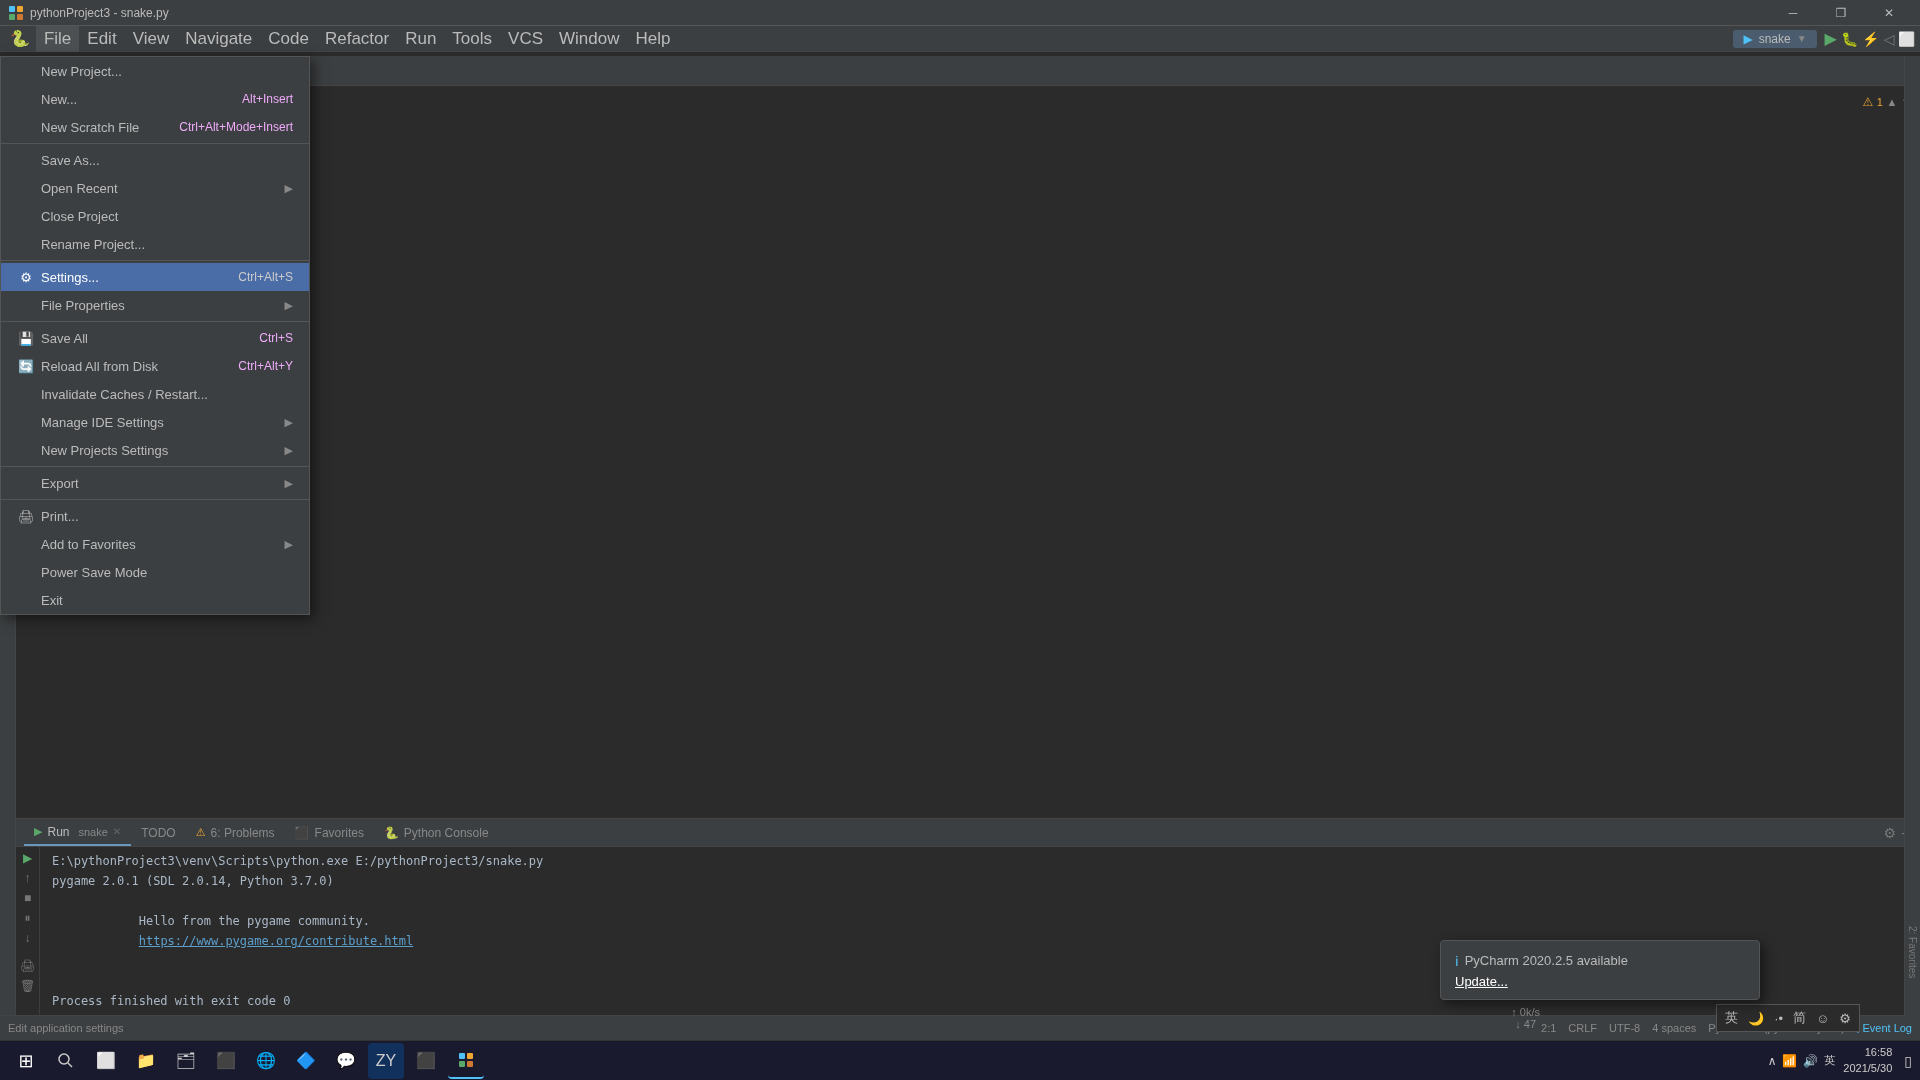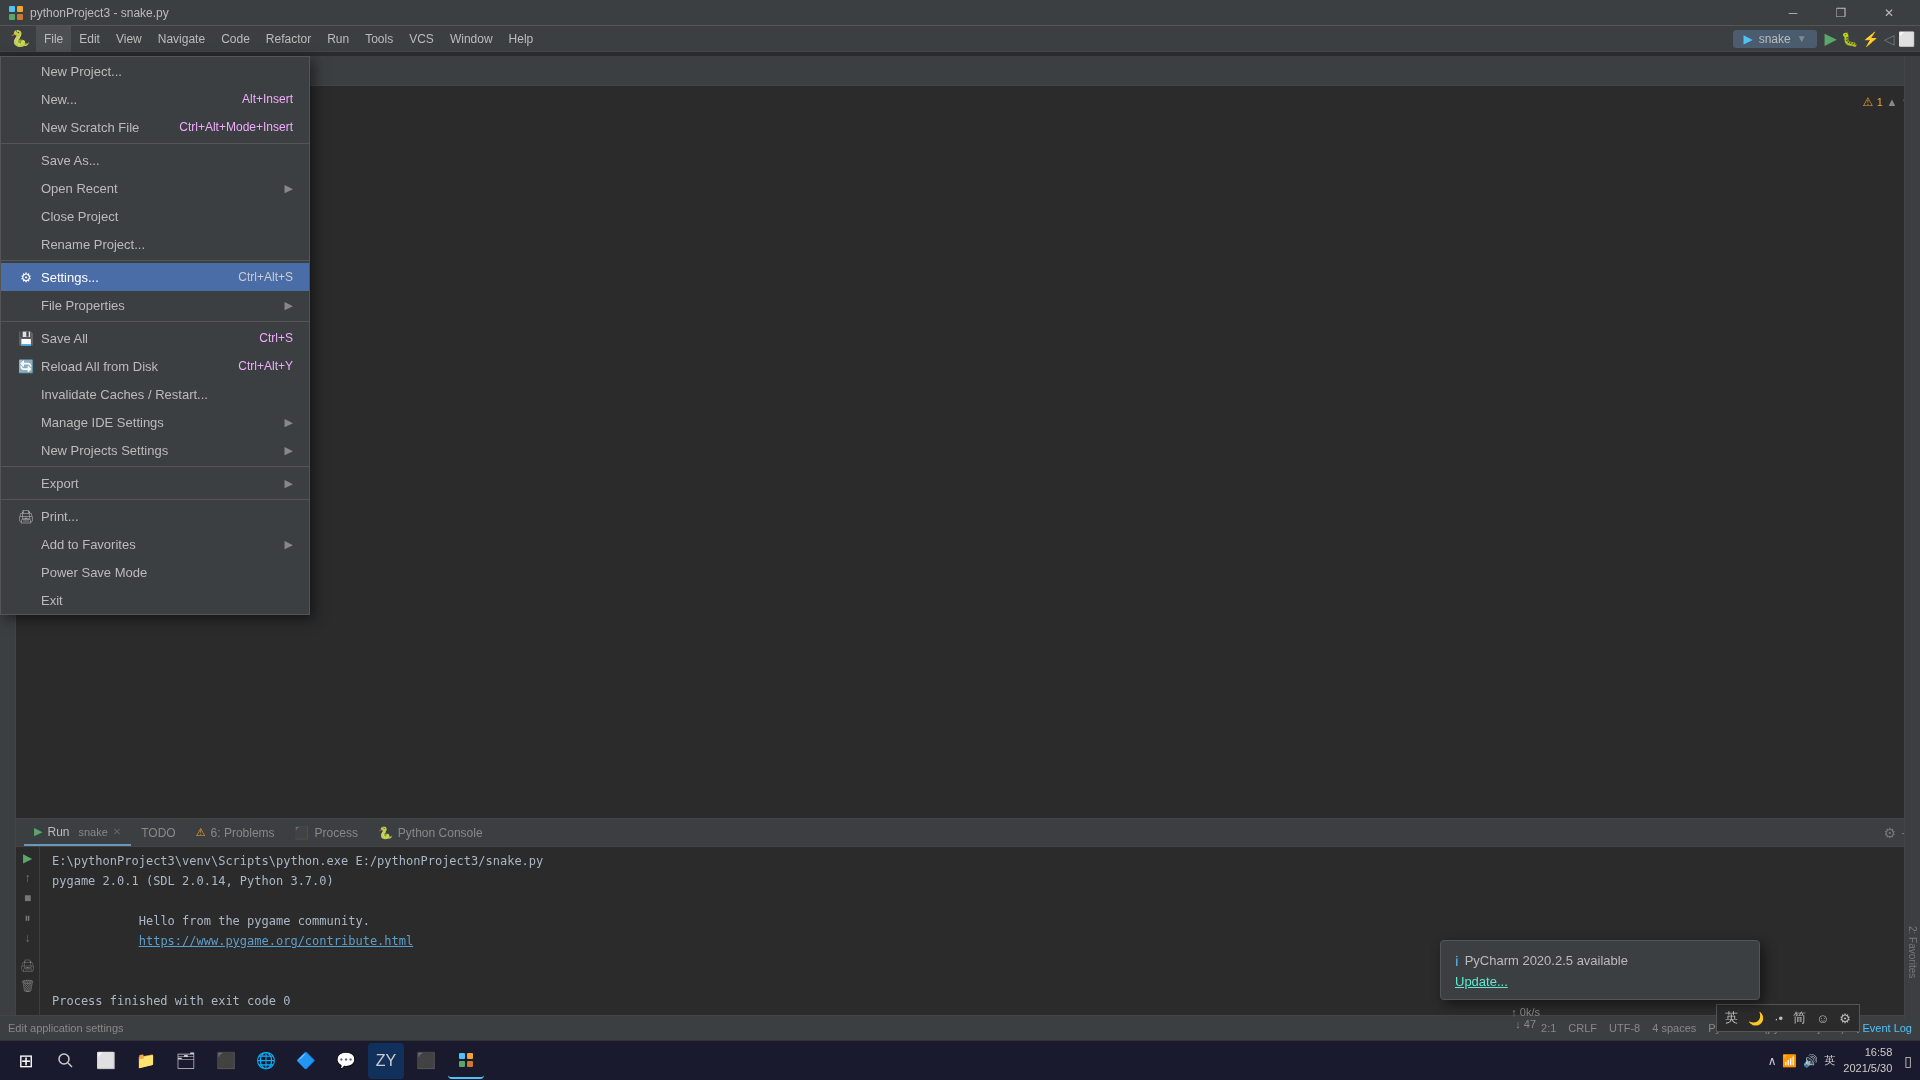--- a/index.html
+++ b/index.html
@@ -57,21 +57,21 @@
       height: 26px;
       background: #3c3f41;
       display: flex;
       align-items: center;
       padding: 0 4px;
       border-bottom: 1px solid #444;
     }
     .menu-item {
       padding: 3px 8px;
       cursor: pointer;
-      font-size: 12px;
+      font-size: 17px;
       color: #bbb;
       height: 26px;
       display: flex;
       align-items: center;
     }
     .menu-item.active { background: #4c5052; }
 
     
     .tab-bar {
       height: 30px;
@@ -274,21 +274,21 @@
       color: #bbb;
       display: flex;
       align-items: center;
       gap: 6px;
     }
     .notification-info {
       color: #4fc3f7;
       font-size: 14px;
     }
     .notification-link {
-      color: #5eead4;
+      color: #ffffff;
       text-decoration: underline;
       cursor: pointer;
       font-size: 13px;
       margin-top: 4px;
       display: block;
     }
   </style>
 </head>
 <body>
 
@@ -491,21 +491,21 @@
         </div>
         <div class="bottom-tab">
           <span>TODO</span>
         </div>
         <div class="bottom-tab">
           <span style="color: #f0a732; font-size: 11px;">⚠</span>
           <span>6: Problems</span>
         </div>
         <div class="bottom-tab">
           <span>⬛</span>
-          <span>Process</span>
+          <span>Favorites</span>
         </div>
         <div class="bottom-tab">
           <span>🐍</span>
           <span>Python Console</span>
         </div>
         <div style="margin-left: auto; display: flex; gap: 6px;">
           <span style="cursor: pointer; color: #777; font-size: 14px;">⚙</span>
           <span style="cursor: pointer; color: #777; font-size: 14px;">─</span>
         </div>
       </div>

